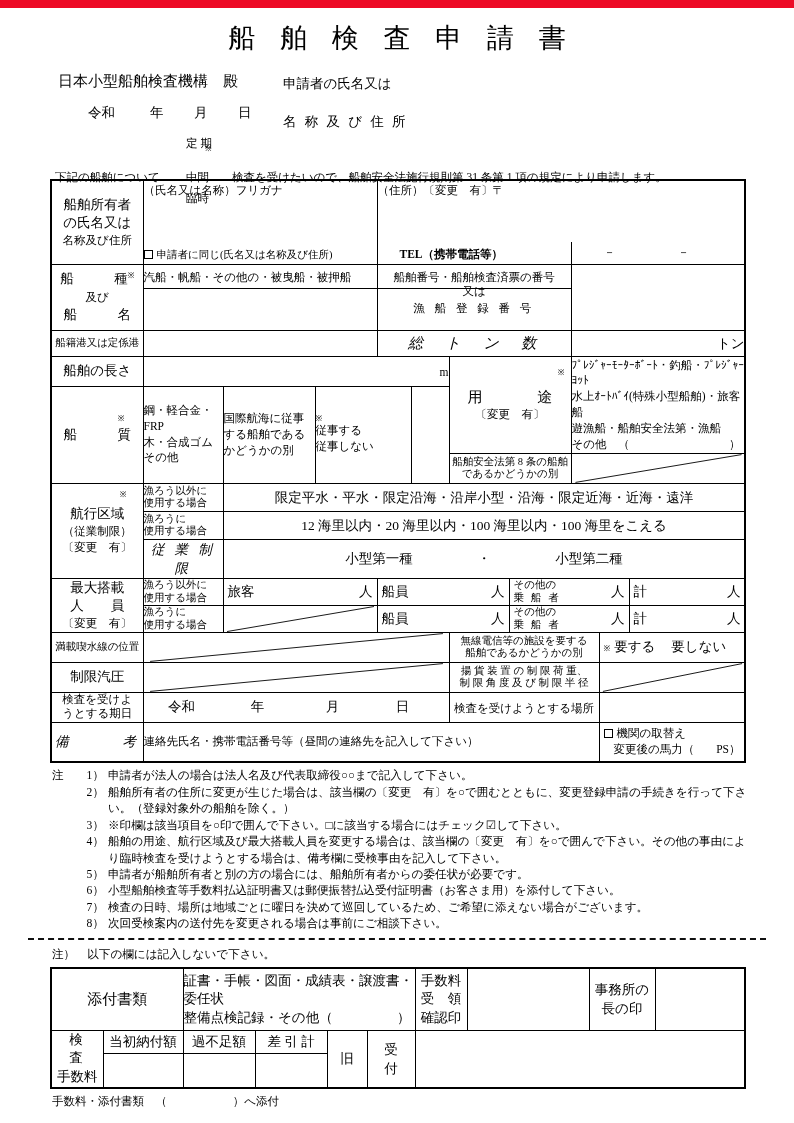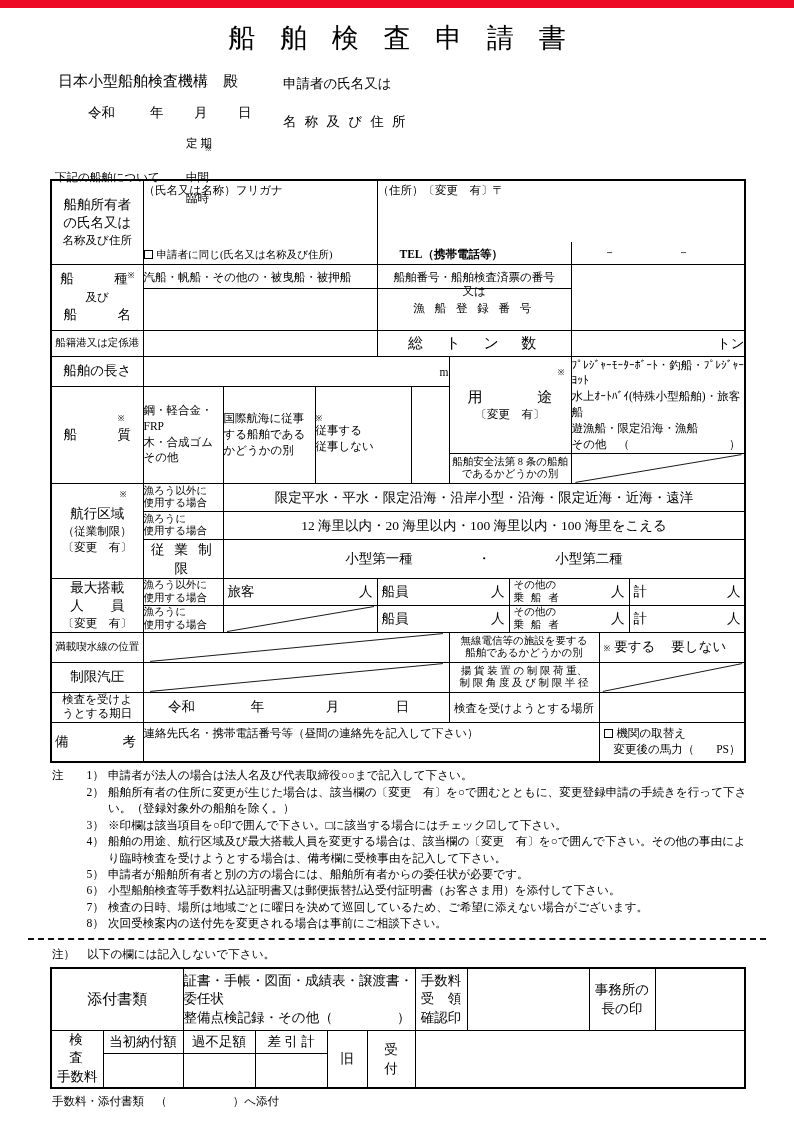--- a/index.html
+++ b/index.html
@@ -62,21 +62,21 @@
   .notes .lead { width:26px; flex:none; }
 
   .dashsep {
     border-top: 2px dashed #111; margin:5px 0 4px 0; height:0;
   }
 
   .footnote { font-size:11.5px; margin-top:3px; }
 
   .center { text-align:center; }
   .right { text-align:right; }
-  .sp3 { letter-spacing:0.25em; }
+  .sp3 { letter-spacing:0.25em;font-style:italic; }
   .sp5 { letter-spacing:0.55em; }
   .lh12 { line-height:1.2; }
   .lh14 { line-height:1.38; }
 </style>
 </head>
 <body>
 
 <div class="redbar"></div>
 
 <div class="page">
@@ -93,20 +93,21 @@
 
     <div class="abs md" style="left:283px; top:11px;">申請者の氏名又は</div>
     <div class="abs md" style="left:283px; top:49px; letter-spacing:0.18em;">名 称 及 び 住 所</div>
 
     <div class="abs" style="left:205px; top:78px; font-size:8px;">※</div>
     <div class="abs sm" style="left:186px; top:72px;">定 期</div>
     <div class="abs sm" style="left:186px; top:106px;">中間</div>
     <div class="abs sm" style="left:186px; top:127px;">臨時</div>
 
     <div class="abs sm" style="left:55px; top:106px;">下記の船舶について</div>
+    <div class="abs sm" style="left:232px; top:106px;">検査を受けたいので、船舶安全法施行規則第 31 条第 1 項の規定により申請します。</div>
   </div>
 
   <div style="padding:0 50px;">
   <table class="frm thickbox" style="width:694px;">
     <colgroup>
       <col style="width:92px">
       <col style="width:80px">
       <col style="width:92px">
       <col style="width:62px">
       <col style="width:34px">
@@ -200,21 +201,21 @@
         <div style="position:relative;">
           <div style="position:absolute; right:6px; top:-22px; font-size:8px;">※</div>
           <div class="lg sp5" style="padding-left:8px;">用　　途</div>
           <div class="sm">〔変更　有〕</div>
         </div>
       </td>
       <td colspan="4" rowspan="2" class="padl" style="vertical-align:top;">
         <div class="sm lh14" style="padding-top:1px;">
           <div>ﾌﾟﾚｼﾞｬｰﾓｰﾀｰﾎﾞｰﾄ・釣船・ﾌﾟﾚｼﾞｬｰﾖｯﾄ</div>
           <div>水上ｵｰﾄﾊﾞｲ(特殊小型船舶)・旅客船</div>
-          <div>遊漁船・限定沿海・漁船</div>
+          <div>遊漁船・船舶安全法第・漁船</div>
           <div style="display:flex; justify-content:space-between; padding-right:4px;">
             <span>その他　（</span>
             <span>）</span>
           </div>
         </div>
       </td>
     </tr>
 
     <tr>
       <td rowspan="2">
@@ -436,21 +437,21 @@
         <span class="sm">検査を受けようとする場所</span>
       </td>
       <td colspan="3"></td>
     </tr>
 
     <tr>
       <td style="height:40px;">
         <div class="center md sp3">備　　　考</div>
       </td>
       <td colspan="8" class="padl" style="vertical-align:top;">
-        <div class="sm" style="padding-top:3px;">連絡先氏名・携帯電話番号等（昼間の連絡先を記入して下さい）</div>
+        <div class="sm" style="padding-top:3px;margin-top:8px;">連絡先氏名・携帯電話番号等（昼間の連絡先を記入して下さい）</div>
       </td>
       <td colspan="3" class="nb-l" style="vertical-align:top;">
         <div class="sm lh14" style="padding-top:3px; padding-left:4px;">
           <div><span class="chk"></span><span>機関の取替え</span></div>
           <div style="padding-left:10px; display:flex; justify-content:space-between; padding-right:4px;">
             <span>変更後の馬力（</span>
             <span>PS）</span>
           </div>
         </div>
       </td>

